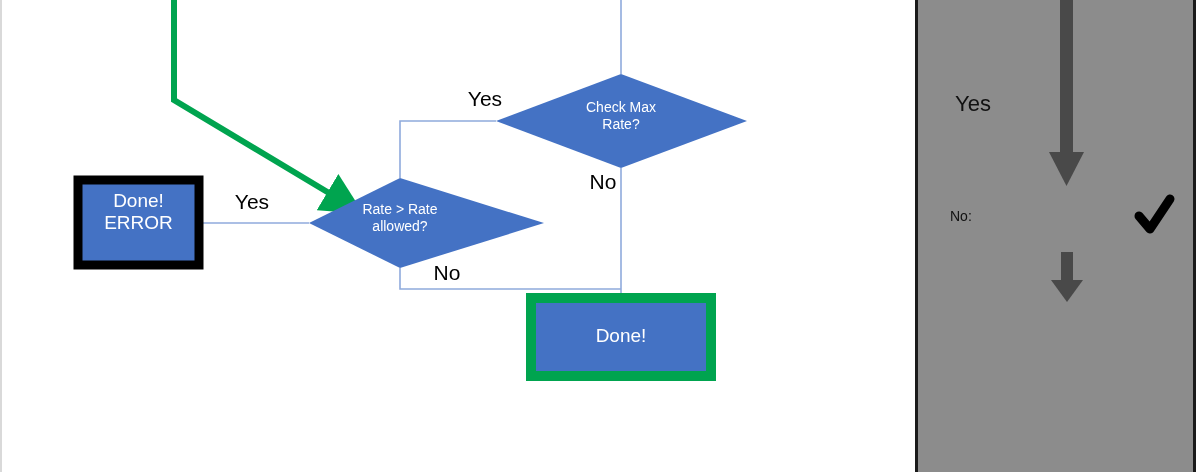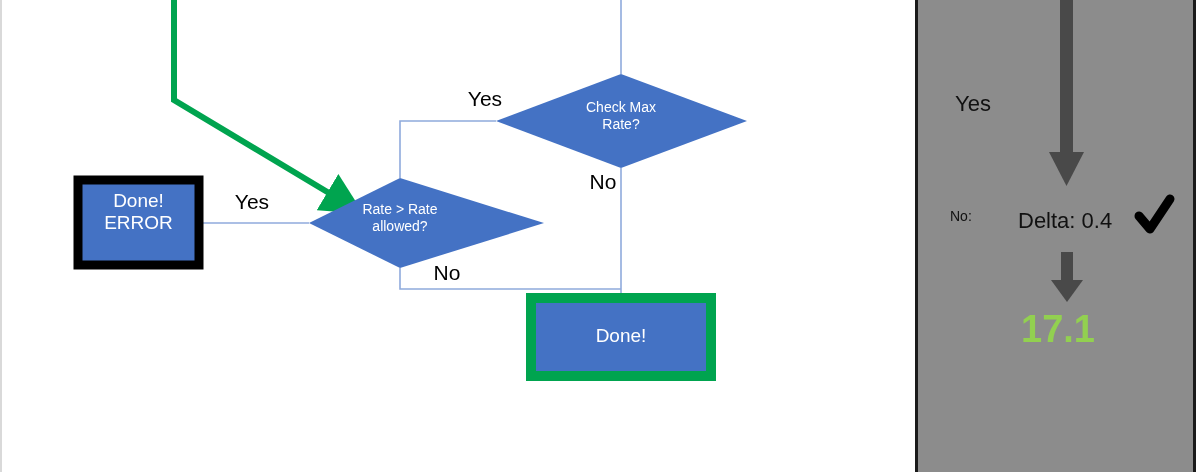--- a/index.html
+++ b/index.html
@@ -146,18 +146,16 @@
 
       <g>
         <path d="M221,216 L232,229 L252,199" fill="none" stroke="#000000" stroke-width="9" stroke-linecap="round" stroke-linejoin="round"></path>
       </g>
     </svg>
 
     <div class="panel-text" style="left:37px; top:91px; font-size:22px;">Yes</div>
 
     <div class="panel-text" style="left:32px; top:208px; font-size:14px;">No:</div>
 
-    <div class="panel-text" style="left:100px; top:208px; font-size:22px;">Delta: 0.4</div>
 
-    <div class="value-text" style="left:103px; top:308px; font-size:38px; color:#92d050;">17.1</div>
   </div>
 
 </div>
 
 </body></html>

